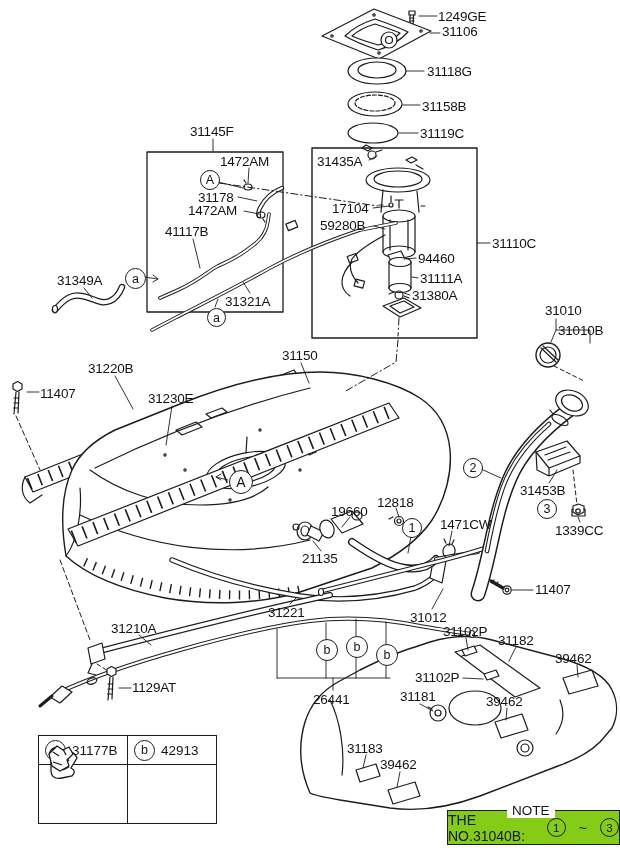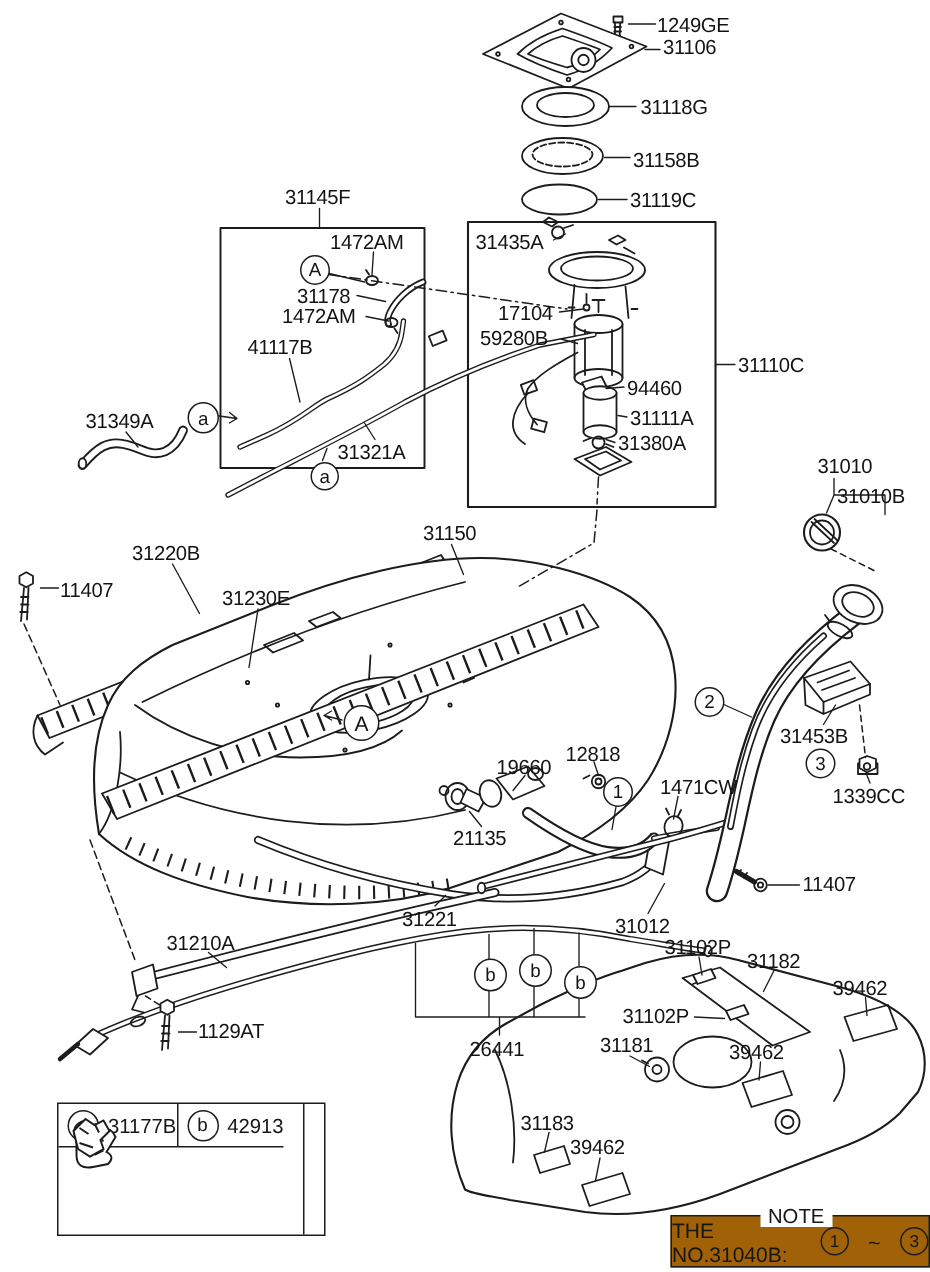--- a/index.html
+++ b/index.html
@@ -5,31 +5,31 @@
   html,body{margin:0;padding:0;background:#fff;}
   .stage{position:relative;width:620px;height:848px;background:#ffffff;overflow:hidden;
          font-family:"Liberation Sans",sans-serif;color:#161616;}
   svg{position:absolute;left:0;top:0;}
   svg *{vector-effect:non-scaling-stroke;}
   .pl{position:absolute;font-size:13.5px;line-height:13px;letter-spacing:-0.2px;white-space:nowrap;
       color:#131313;}
   .co{position:absolute;border:1.4px solid #1c1c1c;border-radius:50%;background:#fff;
       display:flex;align-items:center;justify-content:center;font-size:12.5px;color:#131313;}
   .legend-box{position:absolute;left:38px;top:735px;width:177px;height:87px;
-      border:1.5px solid #1c1c1c;display:flex;flex-direction:row;background:#fff;text-align:center;}
+      border:1.5px solid #1c1c1c;display:flex;flex-direction:column;background:#fff;text-align:center;}
   .legend-head{height:28px;display:flex;border-bottom:1.4px solid #1c1c1c;}
   .legend-cell{flex:1;display:flex;align-items:center;gap:6px;padding-left:6px;}
   .legend-cell.first{border-right:1.4px solid #1c1c1c;}
   .legend-body{flex:1;display:flex;}
   .legend-icon-cell{flex:1;display:flex;align-items:center;justify-content:center;}
   .legend-icon-cell.first{border-right:1.4px solid #1c1c1c;}
   .mini-co{width:19px;height:19px;border:1.4px solid #1c1c1c;border-radius:50%;
       display:inline-flex;align-items:center;justify-content:center;font-size:12.5px;flex:none;}
   .note-box{position:absolute;left:447px;top:810px;width:171px;height:33px;border:1.4px solid #1c1c1c;
-      display:flex;align-items:center;justify-content:center;gap:13px;font-size:14px;background:#a16207;}
+      display:flex;align-items:center;justify-content:center;gap:13px;font-size:14px;background:#84cc16;}
   .note-title{position:absolute;left:459px;top:803px;background:#fff;padding:0 5px;font-size:13.5px;margin-left:48px;}
   .note-co{width:17px;height:17px;border:1.3px solid #1c1c1c;border-radius:50%;
       display:inline-flex;align-items:center;justify-content:center;font-size:11.5px;flex:none;}
 </style>
 </head>
 <body>
 
 <div class="stage">
 
 <svg width="620" height="848" viewBox="0 0 620 848" fill="none" stroke="#1c1c1c" stroke-width="1.2" stroke-linecap="round" stroke-linejoin="round">

